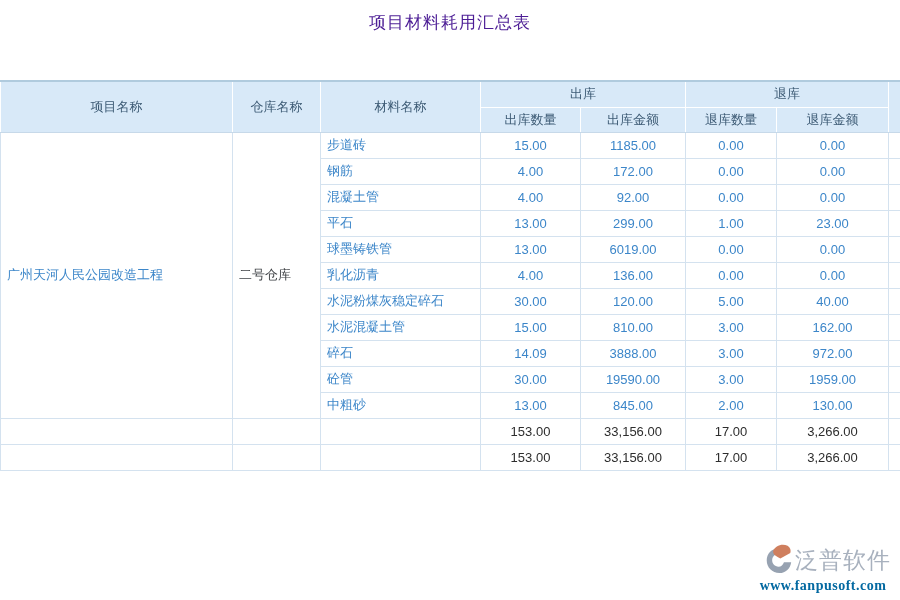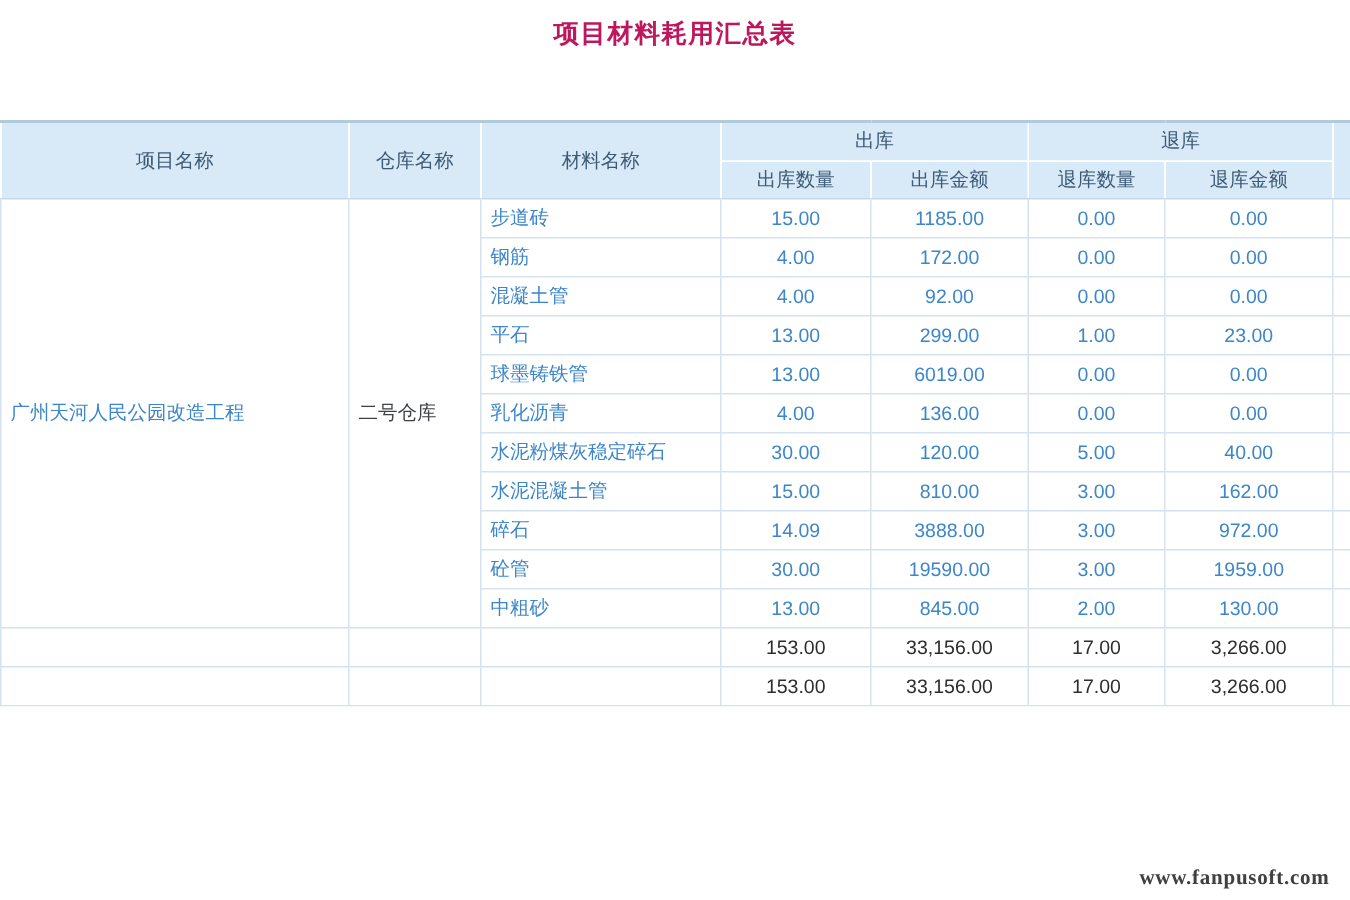--- a/index.html
+++ b/index.html
@@ -12,22 +12,22 @@
     font-family: "Liberation Sans", "DejaVu Sans", sans-serif;
   }
   .page {
     position: relative;
     width: 900px;
     height: 600px;
   }
   .report-title {
     text-align: center;
     font-size: 17px;
-    font-weight: bold;
-    color: #be185d;
+    font-weight: normal;
+    color: #4c1d95;
     padding-top: 11px;
     height: 33px;
     box-sizing: border-box;
     letter-spacing: 1px;
   }
   .table-wrap {
     width: 900px;
     overflow: hidden;
     margin-top: 47px;
   }
@@ -83,21 +83,21 @@
   .brand-name {
     font-size: 23px;
     color: #a8b1be;
     letter-spacing: 1px;
     line-height: 1;
   }
   .brand-url {
     font-family: "Liberation Serif", "DejaVu Serif", serif;
     font-weight: bold;
     font-size: 14px;
-    color: #404040;
+    color: #0369a1;
     text-align: center;
     margin-top: 0px;
     letter-spacing: 0.5px;
   }
 </style>
 </head>
 <body>
 
 <div class="page">
 
@@ -240,16 +240,25 @@
           <td class="cell-num">33,156.00</td>
           <td class="cell-num">17.00</td>
           <td class="cell-num">3,266.00</td>
           <td></td>
         </tr>
       </tbody>
     </table>
   </div>
 
   <div class="footer-brand">
+    <div class="brand-line">
+      <span class="brand-icon">
+        <svg width="29" height="31" viewBox="0 0 32 34">
+          <path fill="#97a2b1" d="M16,6 C8,6 3,12 3,19 C3,27 9,33 17,33 C24,33 29,28 30,21 L22,21 C21,24 19,26 16,26 C12,26 9,23 9,19 C9,15 12,12 16,12 Z"></path>
+          <path fill="#cf7f5e" d="M10,9 C12,3 20,0 26,3 C29,5 30,8 29,11 L18,17 C14,15 10,13 10,9 Z"></path>
+        </svg>
+      </span>
+      <span class="brand-name">泛普软件</span>
+    </div>
     <div class="brand-url">www.fanpusoft.com</div>
   </div>
 
 </div>
 
 </body></html>

